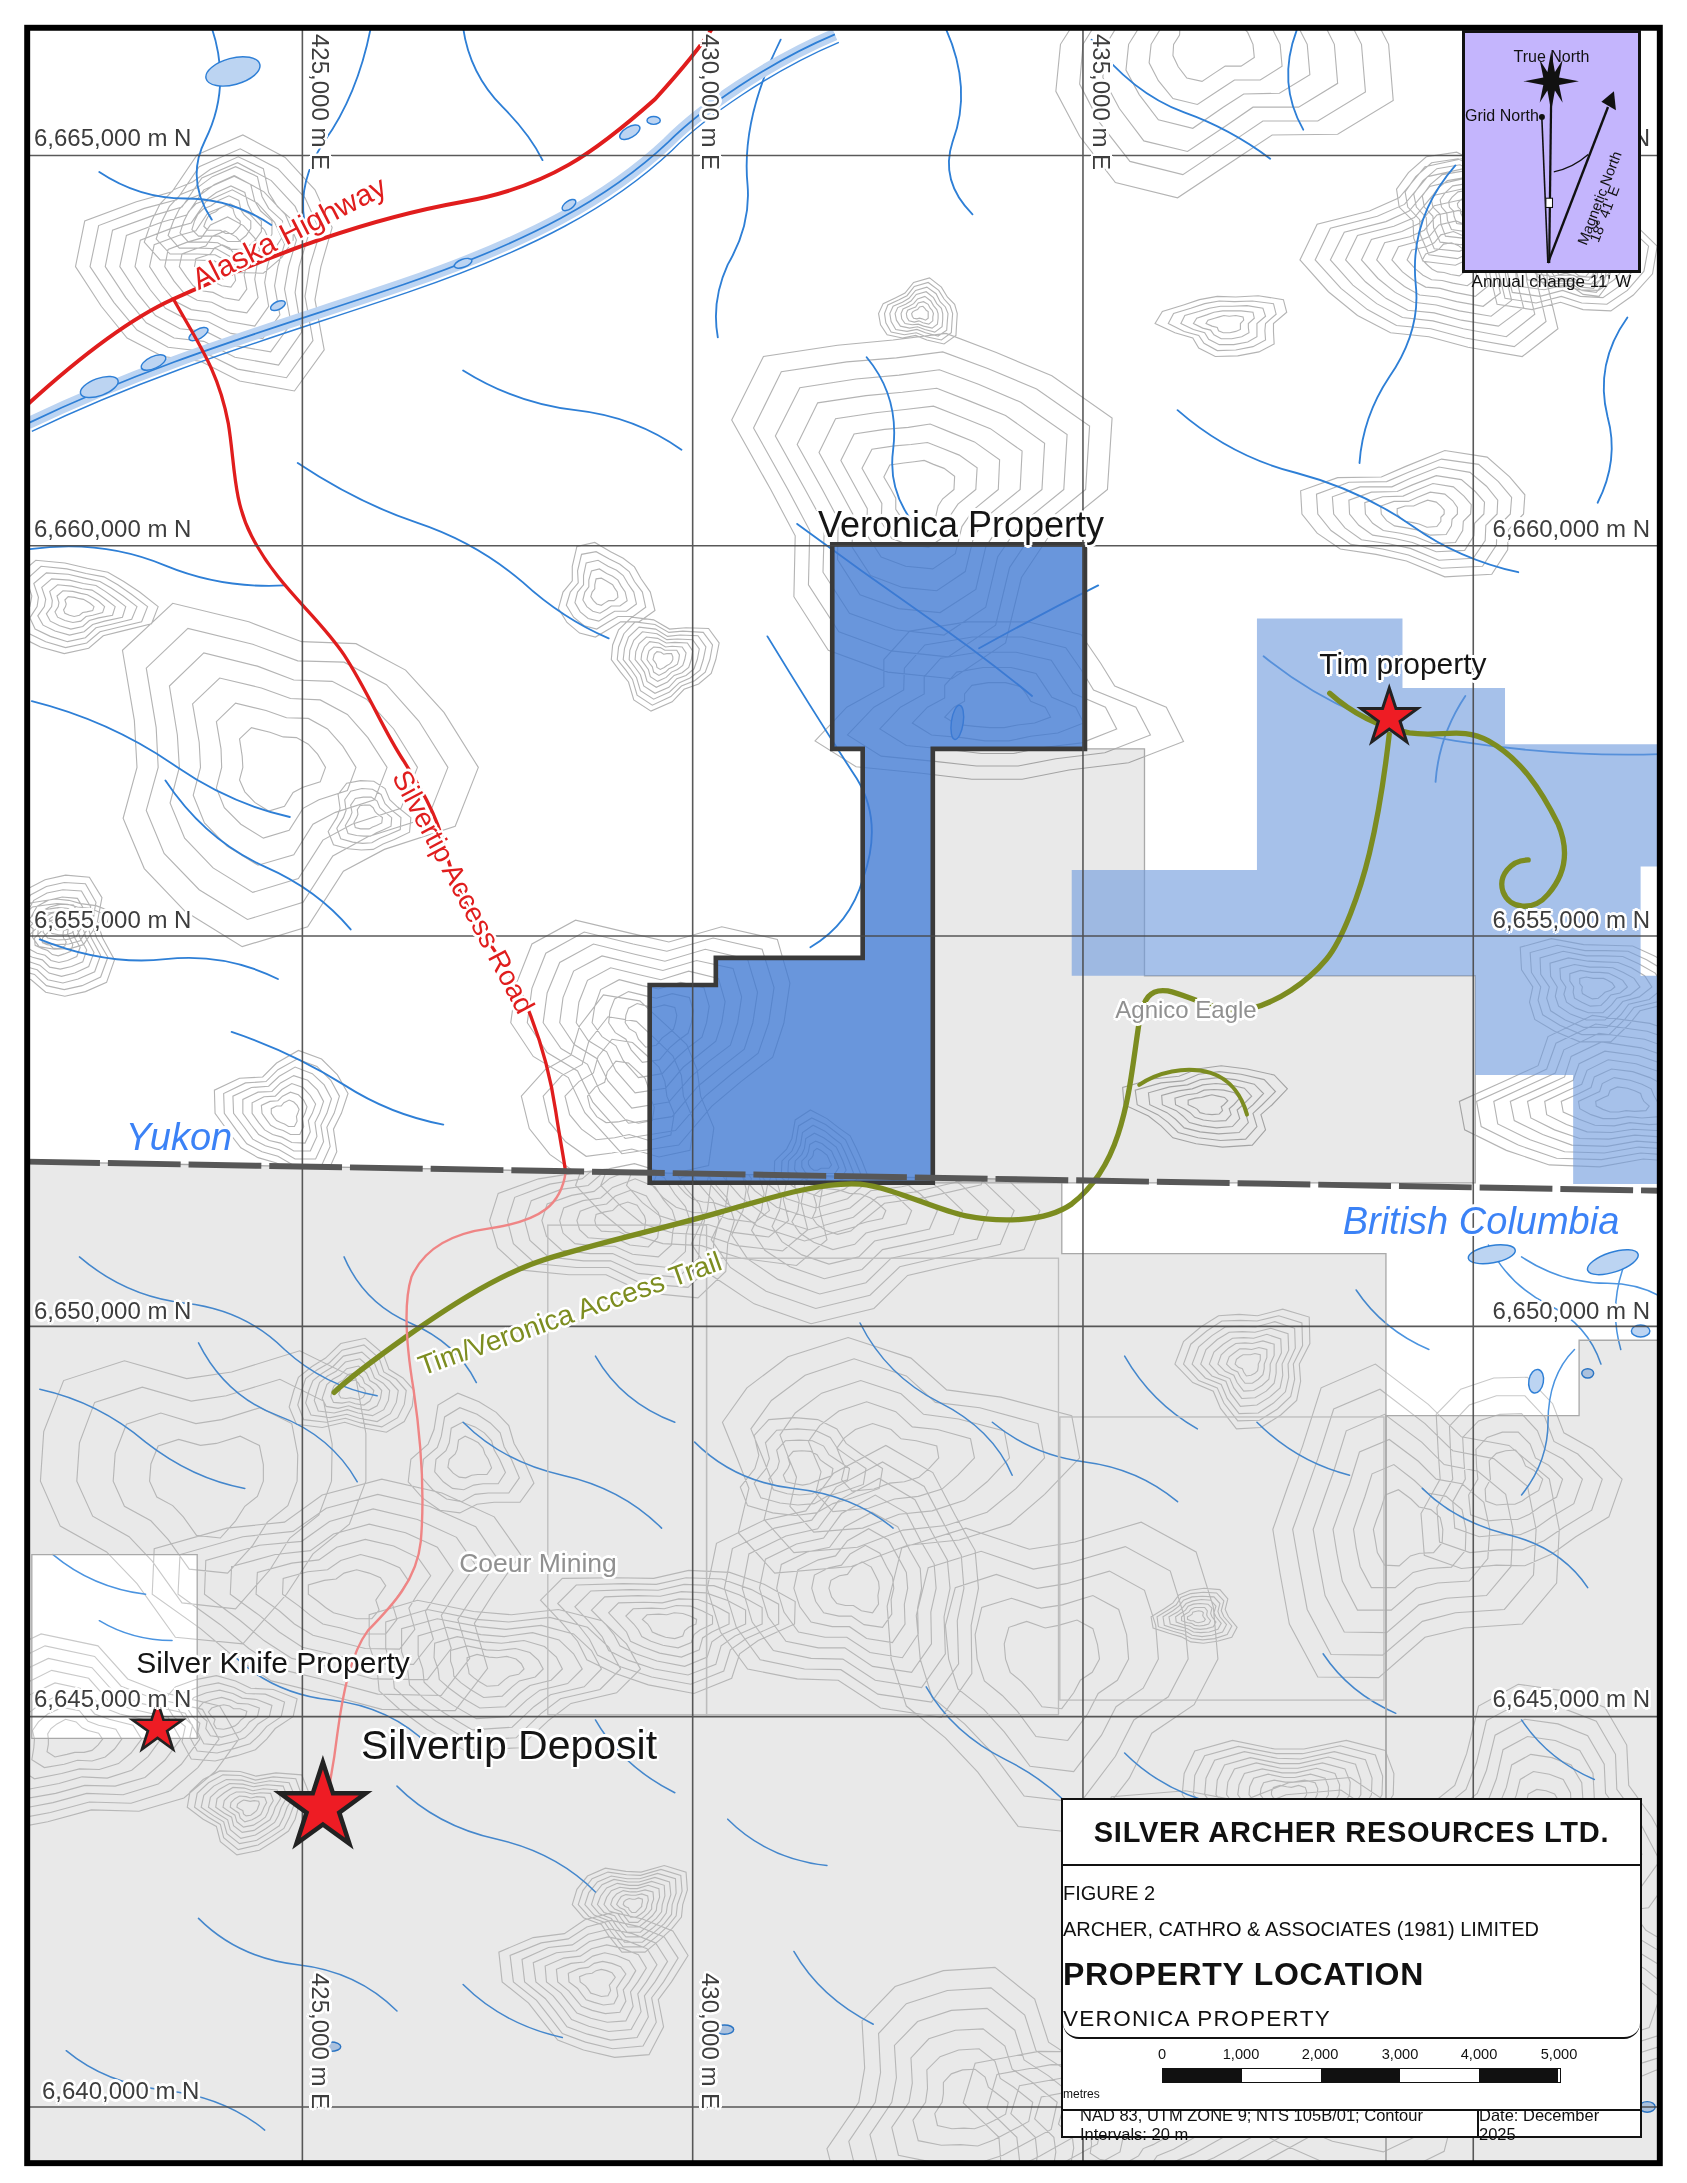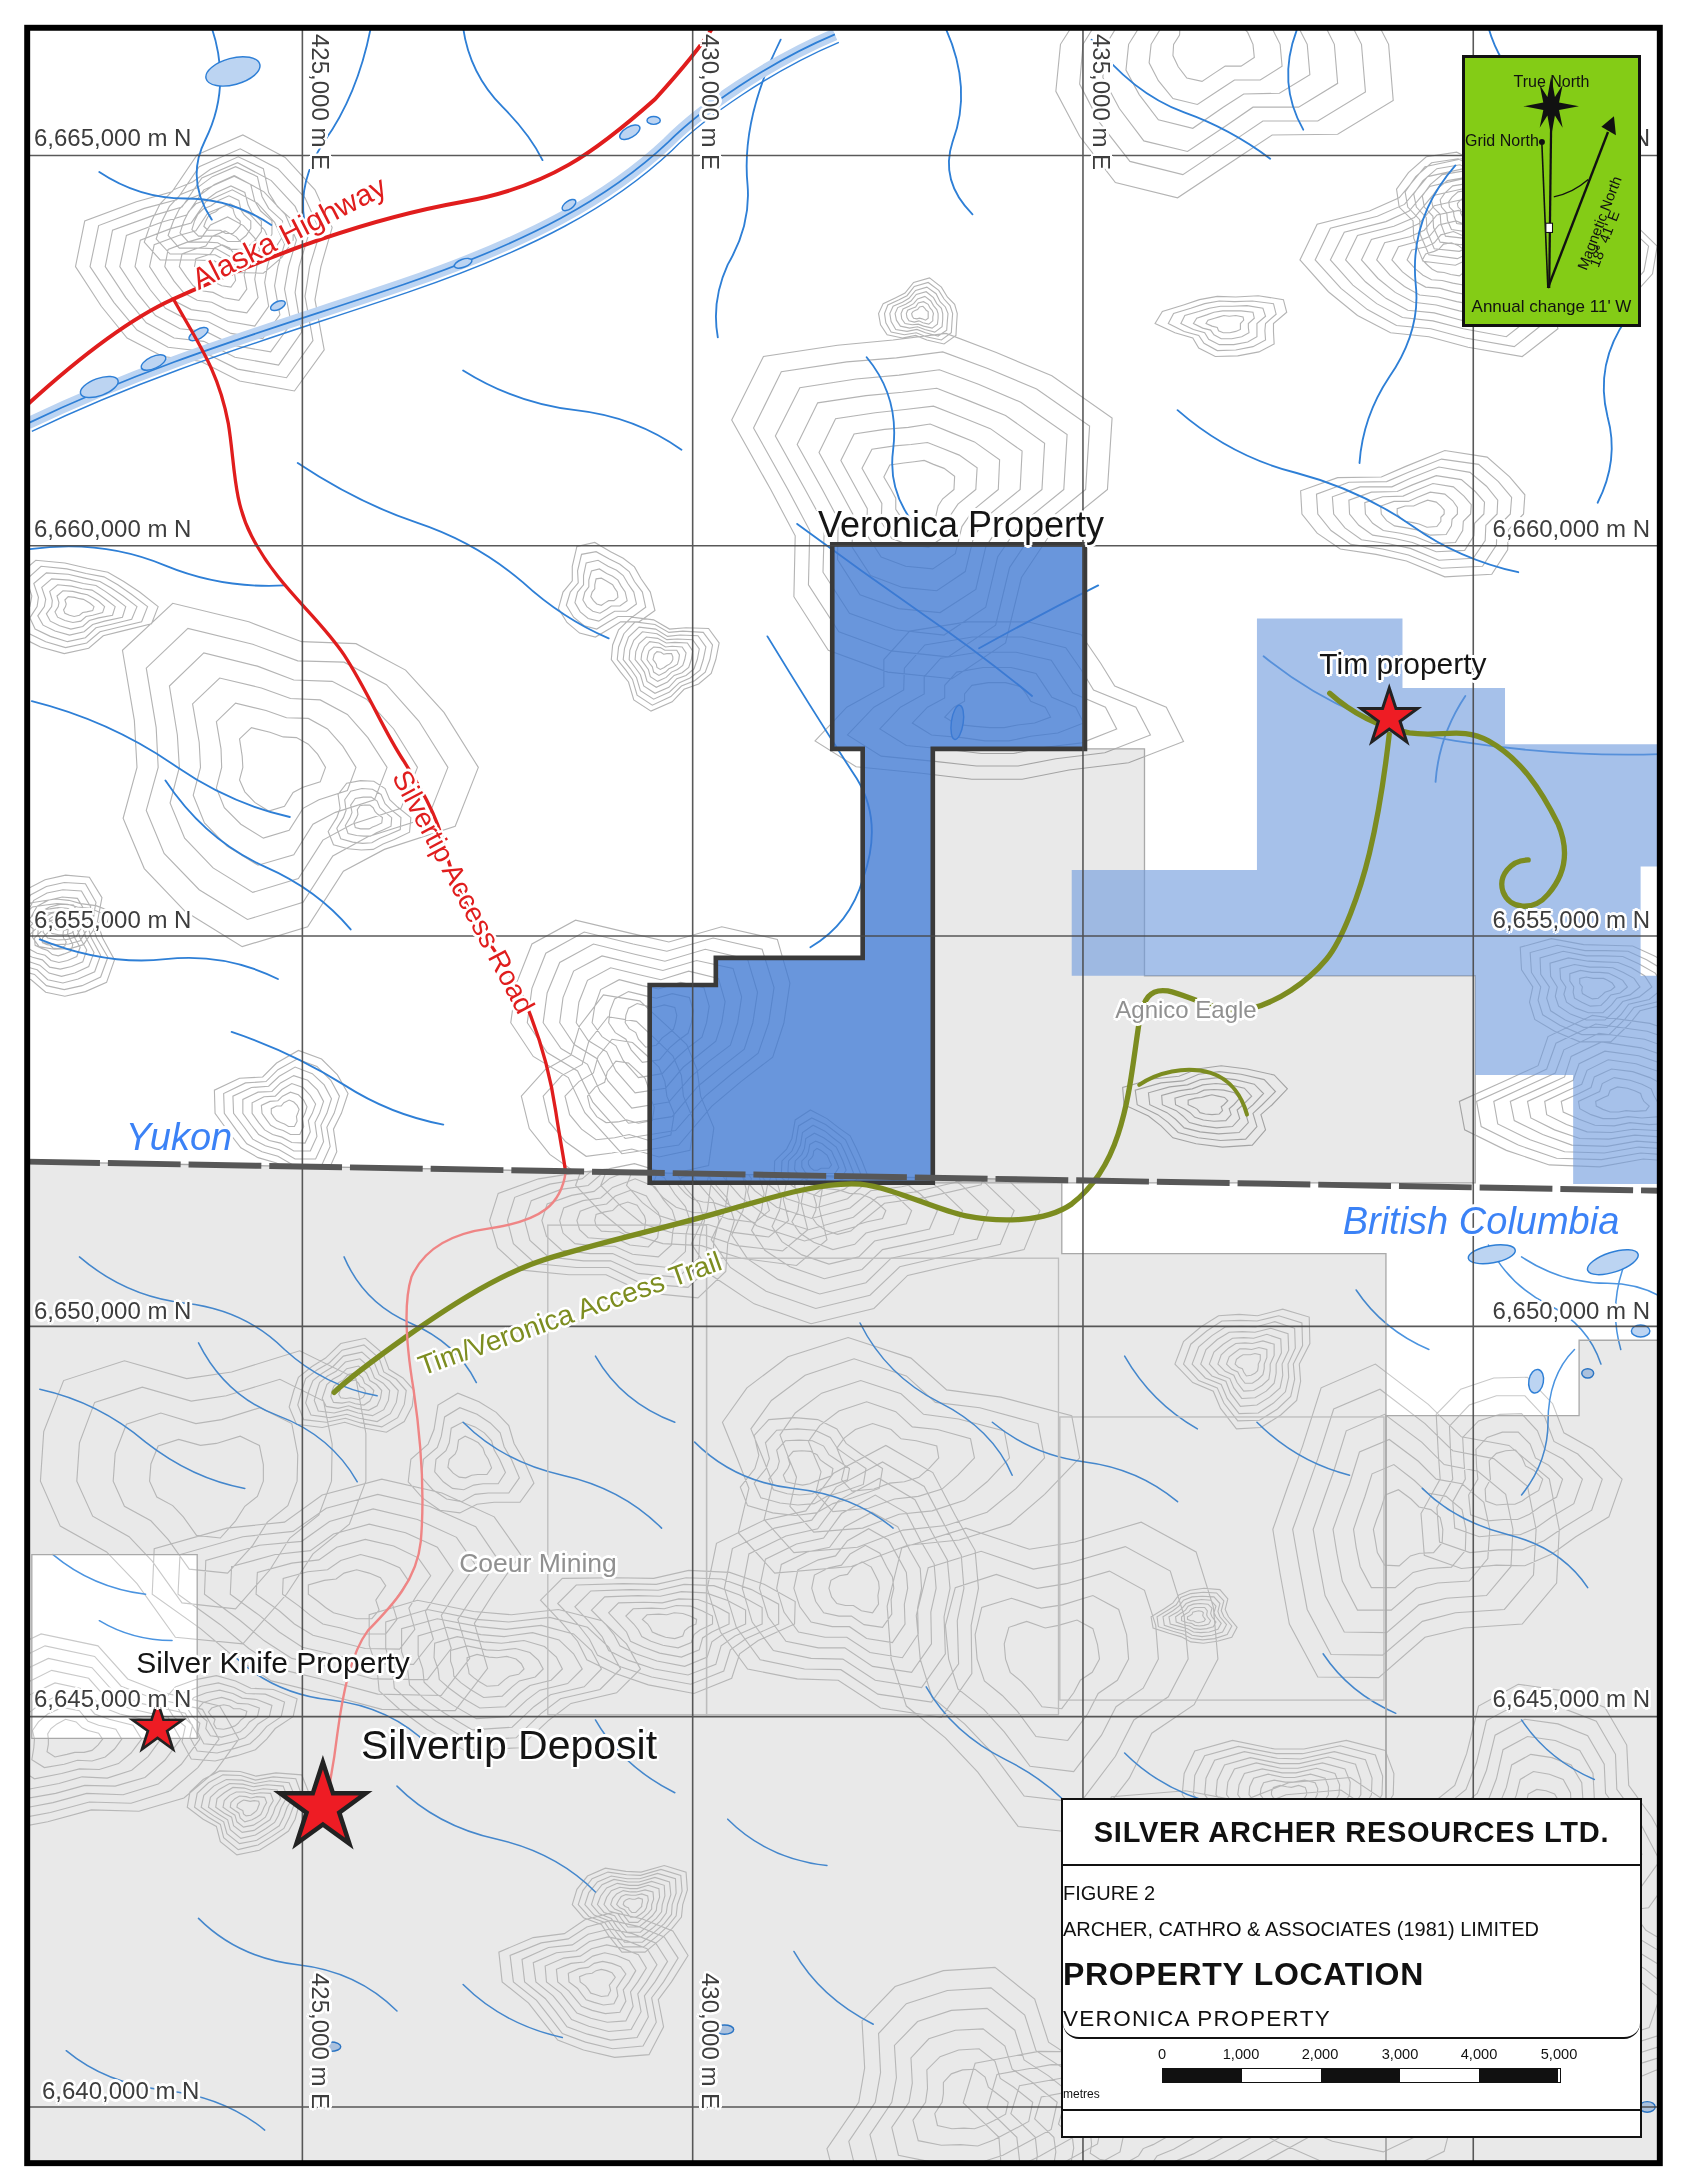--- a/index.html
+++ b/index.html
@@ -13,22 +13,22 @@
   .regional{color:#3b82f6;font-style:italic;}
   .corp{color:#909090;}
   .road-lbl{color:#e01d1d;}
   .trail-lbl{color:#7d8d20;}
   .grid-lbl{position:absolute;z-index:2;color:#3d3d3d;font-size:24px;white-space:nowrap;
        text-shadow:-2px -2px 0 #fff,2px -2px 0 #fff,-2px 2px 0 #fff,2px 2px 0 #fff,
                    0 -2.6px 0 #fff,0 2.6px 0 #fff,-2.6px 0 0 #fff,2.6px 0 0 #fff;}
   .north-lbl{transform:translateY(-50%);}
   .east-lbl{transform-origin:0 0;transform:rotate(90deg);}
   
-  #north-box{position:absolute;left:1462px;top:30px;width:179px;height:272px;background:#84cc16;
-             border:3.3px solid #111;z-index:5;box-sizing:border-box;margin-top:25px;}
+  #north-box{position:absolute;left:1462px;top:30px;width:179px;height:243px;background:#c4b5fd;
+             border:3.3px solid #111;z-index:5;box-sizing:border-box;}
   #north-box .nb-txt{position:absolute;color:#111;white-space:nowrap;}
   
   #title-block{position:absolute;left:1061px;top:1798px;width:581px;height:340px;background:#fff;
                border:2.6px solid #111;z-index:6;box-sizing:border-box;color:#111;}
   .tb-company{height:64px;border-bottom:2.6px solid #111;display:flex;align-items:center;
               justify-content:center;font-size:29px;font-weight:bold;letter-spacing:0.7px;}
   .tb-mid{height:171px;border-bottom:2.6px solid #111;text-align:left;border-radius:16px;}
   .tb-figure{font-size:20px;padding-top:16px;}
   .tb-consultant{font-size:20px;padding-top:13.2px;}
   .tb-title{font-size:32px;font-weight:bold;padding-top:14.6px;letter-spacing:0.7px;}
@@ -282,16 +282,20 @@
     <span class="tb-tick" style="left:496px;">5,000</span>
     <div class="tb-bar">
       <div class="seg-b"></div>
           <div class="seg-w"></div>
           <div class="seg-b"></div>
           <div class="seg-w"></div>
           <div class="seg-b"></div>
     </div>
     <div class="tb-metres">metres</div>
   </div>
+  <div class="tb-notes">
+    <div class="tb-note-l">NAD 83, UTM ZONE 9; NTS 105B/01; Contour Intervals: 20 m</div>
+    <div class="tb-note-r">Date: December 2025</div>
+  </div>
 </div>
 
 </div>
 
 
 </body></html>

